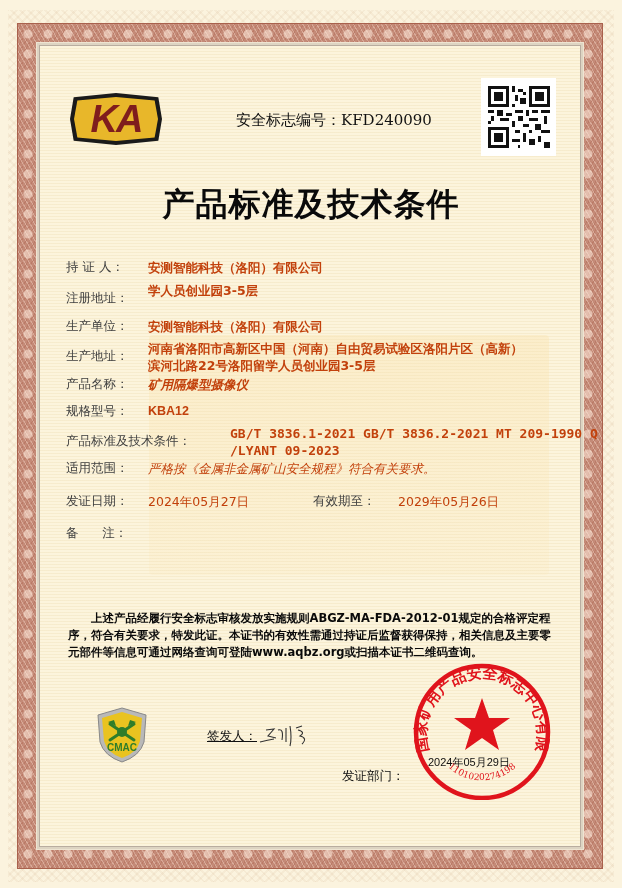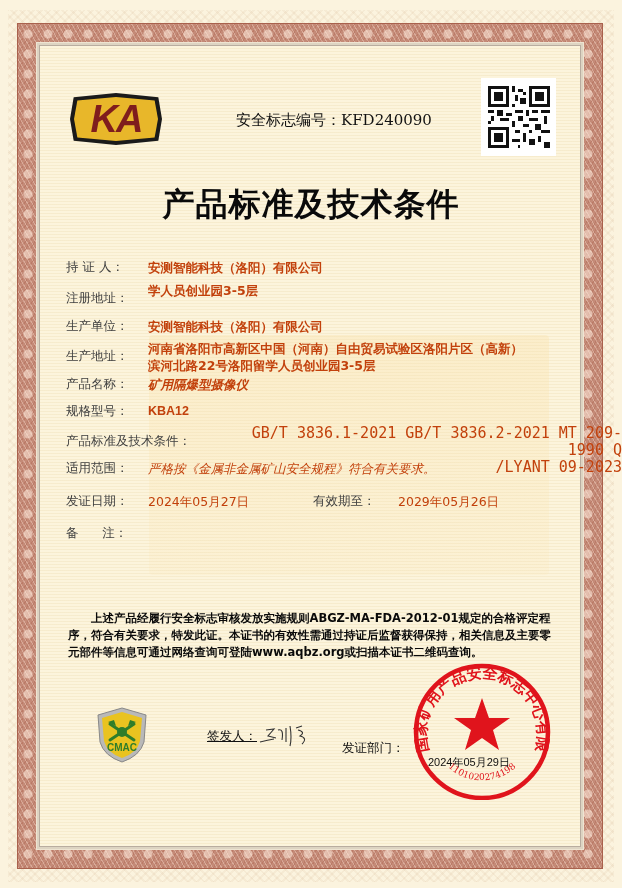--- a/index.html
+++ b/index.html
@@ -63,34 +63,34 @@
   }
   .qr svg { width: 62px; height: 66px; }
   .title {
     position: absolute; left: 0; right: 0; top: 183px; text-align: center;
     font-family: "DejaVu Serif", "Liberation Serif", serif; font-weight: bold;
     font-size: 32px; letter-spacing: 1px; color: #0a0a0a;
   }
   .row { position: absolute; left: 66px; display: flex; font-size: 12.5px; }
   .lbl { width: 82px; flex: none; color: #404040; }
   .val { font-weight: bold; color: #c2410c; line-height: 17px; }
-  .val.mono { font-family: "DejaVu Sans Mono", "Liberation Mono", monospace; font-weight: normal; font-size: 15px; line-height: 17px; text-align: right; }
+  .val.mono { font-family: "DejaVu Sans Mono", "Liberation Mono", monospace; font-weight: bold; font-size: 13px; line-height: 17px; }
   .val.serif { font-family: "DejaVu Serif", "Liberation Serif", serif; font-weight: normal; font-style: italic; }
   .val.plain { font-weight: normal; }
   .notice {
     position: absolute; left: 68px; top: 610px; width: 490px;
     font-size: 11.5px; font-weight: bold; line-height: 17px; color: #0a0a0a;
     text-indent: 23px;
   }
   .cmac {
     position: absolute; left: 96px; top: 706px; width: 52px; height: 58px;
   }
   .signer-lbl { position: absolute; left: 207px; top: 728px; font-size: 12.5px; text-decoration: underline; }
   .signature { position: absolute; left: 256px; top: 718px; width: 68px; height: 30px; }
-  .dept-lbl { position: absolute; left: 342px; top: 740px; font-size: 12.5px; font-family: Liberation Serif, serif; }
+  .dept-lbl { position: absolute; left: 342px; top: 768px; font-size: 12.5px; font-family: Liberation Serif, serif; }
   .seal { position: absolute; left: 407px; top: 660px; width: 150px; height: 140px; }
   .seal-date {
     position: absolute; left: 428px; top: 755px; font-size: 11px; color: #111;
     font-family: "Liberation Sans", sans-serif;
   }
 </style>
 </head>
 <body>
 
 <div class="outer">

